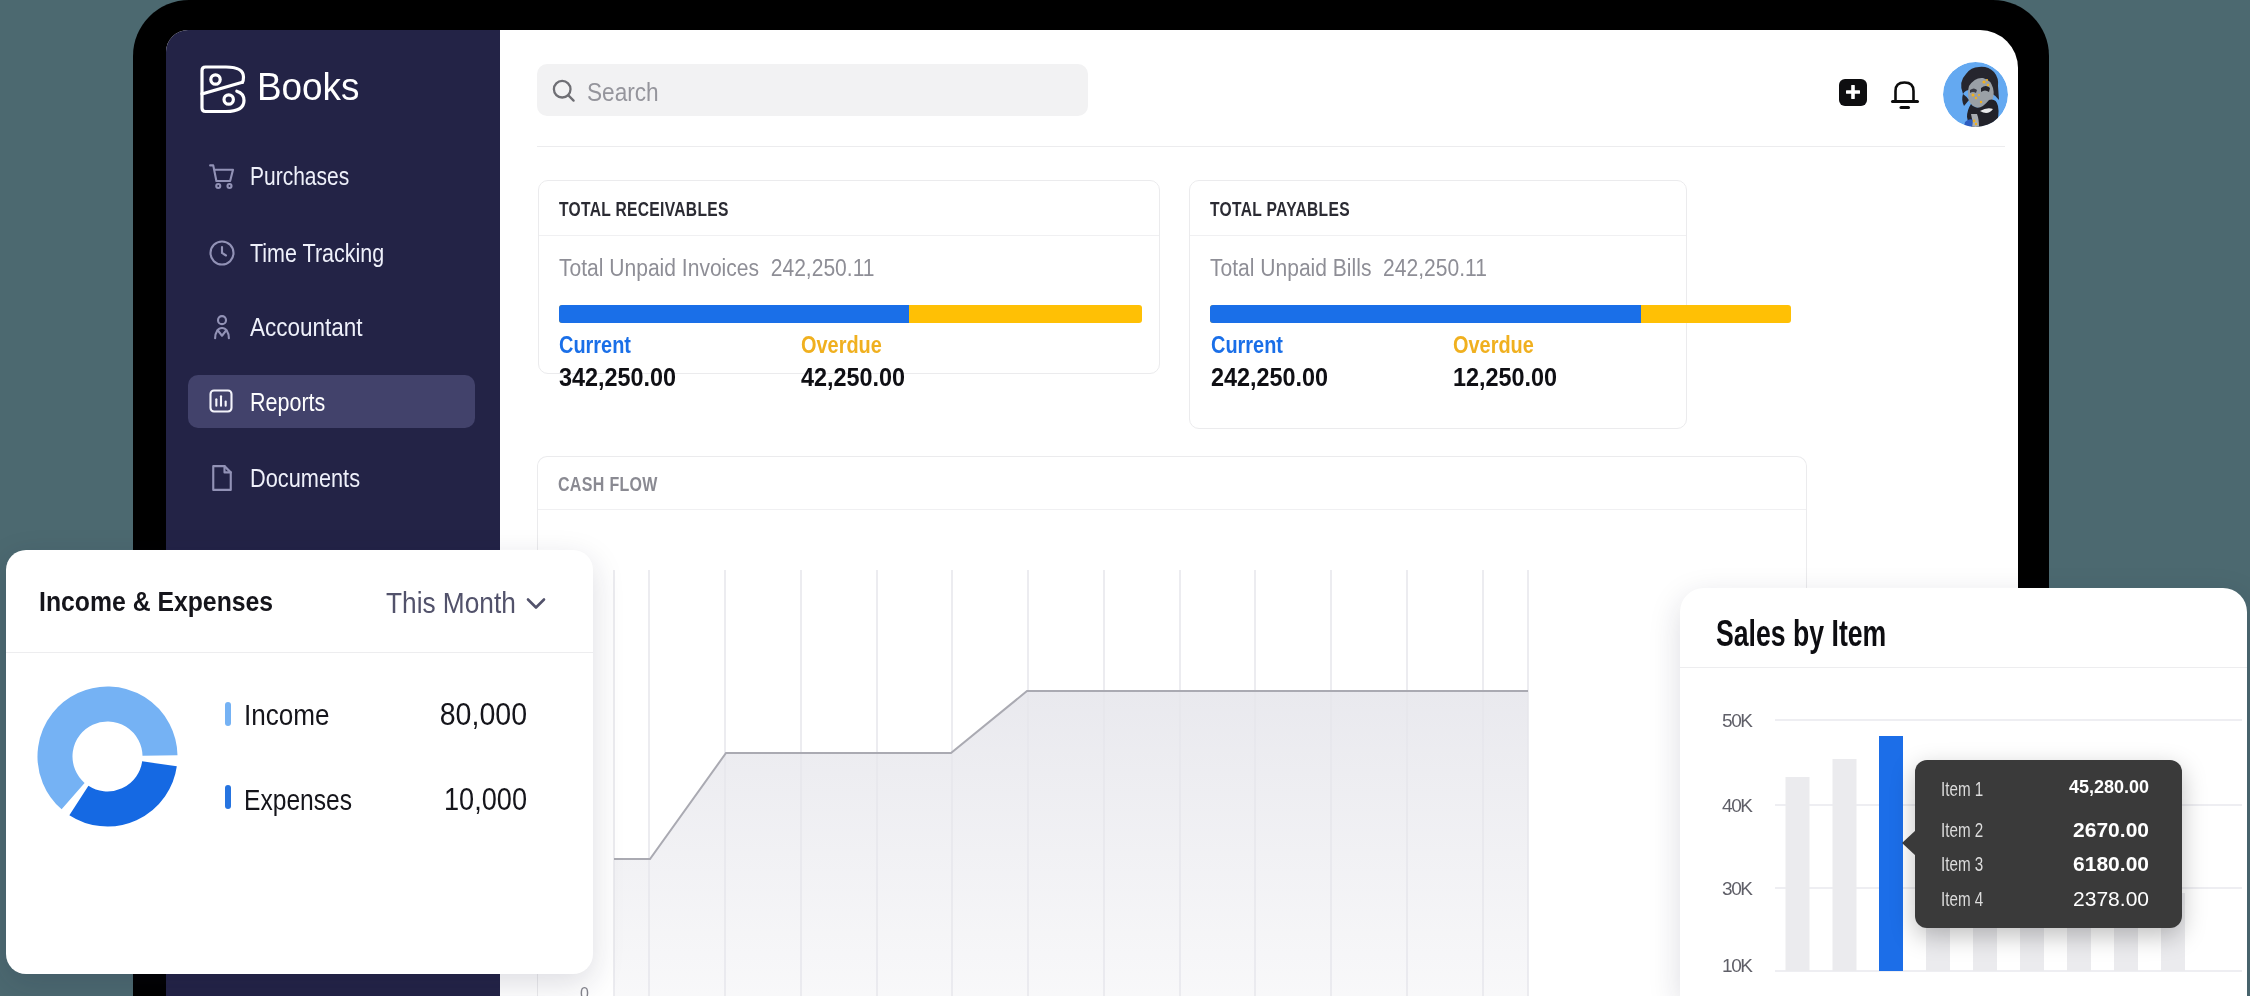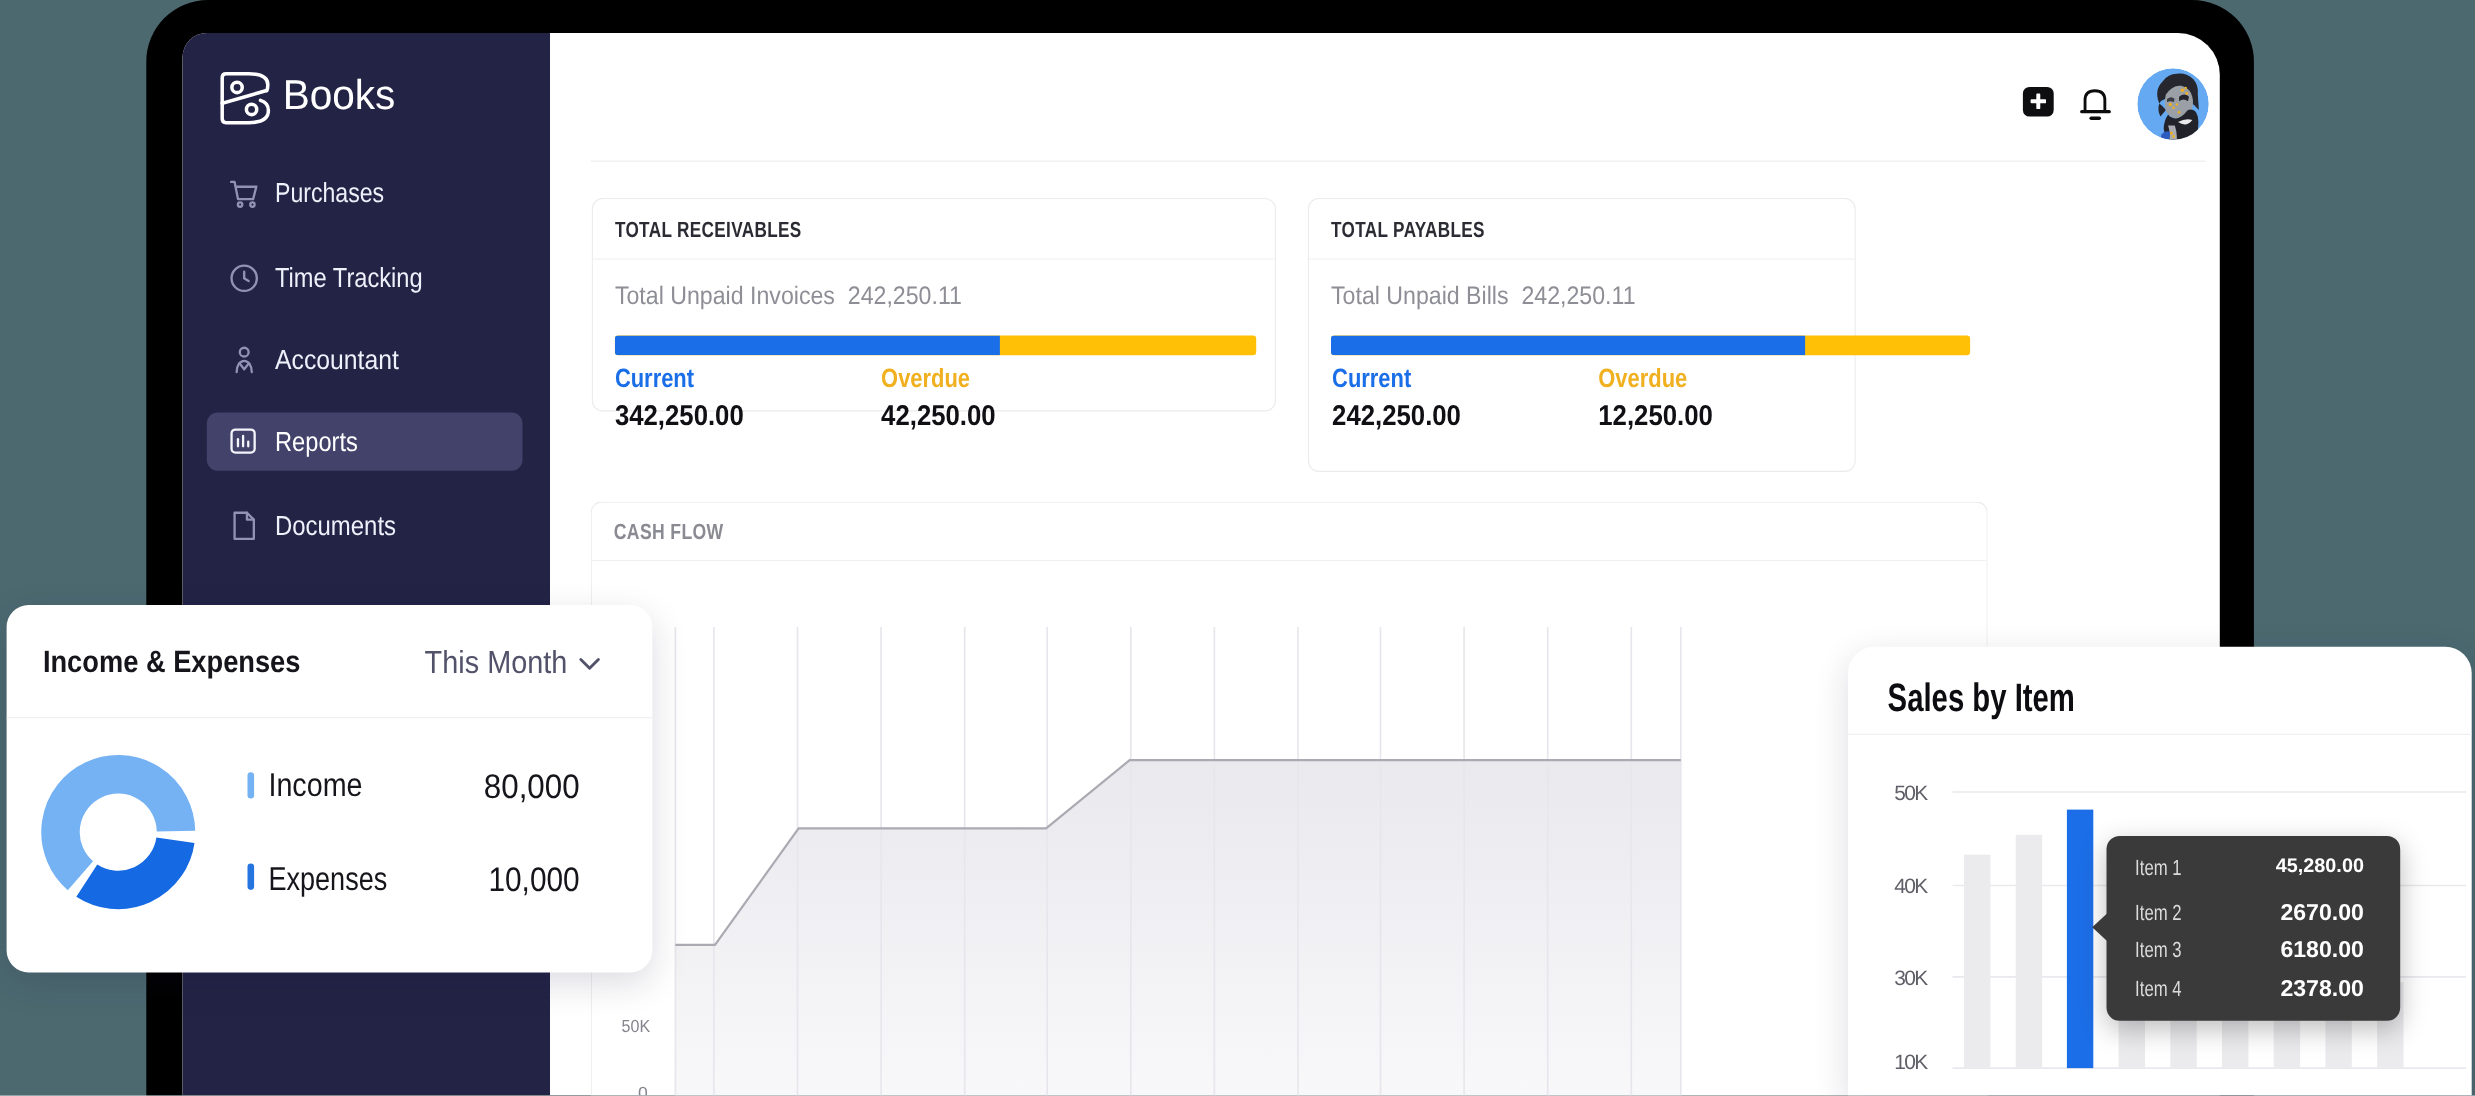--- a/index.html
+++ b/index.html
@@ -73,20 +73,27 @@
           <path d="M8 16v-5.5"></path>
           <path d="M12 16V8"></path>
           <path d="M16 16v-3.5"></path>
         </svg></div>
     <div class="abs nav-label sxl" style="left:84px; top:357px; height:30px; line-height:30px; color:#fff; transform:scaleX(.86);">Reports</div>
     <div class="abs nav-icon" style="top:433px;"><svg width="30" height="30" viewBox="0 0 24 24" fill="none" stroke="#9292b6" stroke-width="1.7" stroke-linecap="round" stroke-linejoin="round">
           <path d="M5 2.5h9l5 5V21.5H5z"></path>
           <path d="M14 2.5v5h5"></path>
         </svg></div>
     <div class="abs nav-label sxl" style="left:84px; top:433px; height:30px; line-height:30px; transform:scaleX(.87);">Documents</div>
+  </div>
+  <div class="abs" id="search">
+      <span>Search</span>
+    <svg class="abs" style="left:13px; top:13px;" width="28" height="28" viewBox="0 0 28 28" fill="none" stroke="#6f6f74" stroke-width="2.3" stroke-linecap="round">
+        <circle cx="12.2" cy="12.2" r="8.3"></circle>
+        <path d="M18.4 18.4l5.2 5.2"></path>
+      </svg>
   </div>
   <div class="abs" id="topdiv"></div>
   <div class="abs" style="left:1673px; top:48.5px; width:28px; height:27px; background:#0e0e10; border-radius:6px;">
     <svg class="abs" style="left:7px; top:6.5px;" width="14" height="14" viewBox="0 0 14 14" stroke="#fff" stroke-width="3.6" stroke-linecap="round">
         <path d="M7 1v12M1 7h12"></path>
       </svg>
   </div>
   <svg class="abs" style="left:1723px; top:47px;" width="32" height="34" viewBox="0 0 32 34" fill="none" stroke="#0c0c0c" stroke-width="2.6" stroke-linecap="round">
     <path d="M6.5 23.5 L6.5 14 Q6.5 5.5 15.5 5.5 Q24.5 5.5 24.5 14 L24.5 23.5"></path>
     <path d="M3.5 24.5h25" stroke-width="3"></path>
@@ -157,21 +164,21 @@
       <path d="M76 396 L112 396 L188 290 L413 290 L489 228 L990 228 L990 572 L76 572 Z" fill="url(#cfg)"></path>
       <g stroke="#e6e6ec" stroke-width="1.5">
         <path d="M76 107V572M111 107V572M187 107V572M263 107V572M339 107V572M414 107V572M490 107V572M566 107V572M642 107V572M717 107V572M793 107V572M869 107V572M945 107V572M990 107V572"></path>
       </g>
       <path d="M76 396 L112 396 L188 290 L413 290 L489 228 L990 228" fill="none" stroke="#aaaab2" stroke-width="2"></path>
       <text x="53" y="475" font-size="16" fill="#85858d" text-anchor="end" font-family="Liberation Sans" textLength="26" lengthAdjust="spacingAndGlyphs">50K</text>
       <text x="51" y="536" font-size="16" fill="#85858d" text-anchor="end" font-family="Liberation Sans">0</text>
     </svg>
   </div>
 </div>
-<div class="abs float" id="ie-card" style="left:6px; top:550px; width:587px; height:334px; border-radius:20px;padding-left:22px;">
+<div class="abs float" id="ie-card" style="left:6px; top:550px; width:587px; height:424px; border-radius:20px;padding-left:22px;">
   <div class="abs sxl" style="left:33px; top:36px; font-size:28px; font-weight:bold; color:#15151b; transform:scaleX(.885);">Income &amp; Expenses</div>
   <div class="abs sxl" style="left:380px; top:37px; font-size:29px; color:#52526b; transform:scaleX(.905);">This Month</div>
   <svg class="abs" style="left:518px; top:41px;" width="24" height="24" viewBox="0 0 24 24" fill="none" stroke="#52526b" stroke-width="2.6" stroke-linecap="round" stroke-linejoin="round">
       <path d="M4 8.5l8 8 8-8"></path>
     </svg>
   <div class="abs" style="left:0; top:102px; width:587px; height:1px; background:#ededef;"></div>
   <svg class="abs" style="left:0px; top:0px;" width="587" height="334" viewBox="0 0 587 334" fill="none">
     <path d="M153.49 213.81 A52.5 52.5 0 0 1 72.9 250.5" stroke="#1569e3" stroke-width="35"></path>
     <path d="M67.1 246.1 A52.5 52.5 0 1 1 153.99 205.58" stroke="#75b2f4" stroke-width="35"></path>
   </svg>
@@ -209,15 +216,15 @@
   </svg>
   <div class="abs" style="left:235px; top:132px; width:267px; height:168px; background:#3a3a3a; border-radius:12px; box-shadow:0 8px 24px rgba(0,0,0,.25);margin-top:40px;">
     <div class="abs" style="left:-13px; top:70px; width:0; height:0; border-top:13px solid transparent; border-bottom:13px solid transparent; border-right:14px solid #3a3a3a;"></div>
     <div class="abs" style="left:26px; top:18px; font-size:20px; color:#dcdcdc; transform:scaleX(.76); transform-origin:left center;">Item 1</div>
     <div class="abs" style="left:94px; top:17px; width:140px; text-align:right; font-size:18px; font-weight:bold; color:#fff;">45,280.00</div>
     <div class="abs" style="left:26px; top:59px; font-size:20px; color:#dcdcdc; transform:scaleX(.76); transform-origin:left center;">Item 2</div>
     <div class="abs" style="left:94px; top:58px; width:140px; text-align:right; font-size:21px; font-weight:bold; color:#fff;">2670.00</div>
     <div class="abs" style="left:26px; top:93px; font-size:20px; color:#dcdcdc; transform:scaleX(.76); transform-origin:left center;">Item 3</div>
     <div class="abs" style="left:94px; top:92px; width:140px; text-align:right; font-size:21px; font-weight:bold; color:#fff;">6180.00</div>
     <div class="abs" style="left:26px; top:128px; font-size:20px; color:#dcdcdc; transform:scaleX(.76); transform-origin:left center;">Item 4</div>
-    <div class="abs" style="left:94px; top:127px; width:140px; text-align:right; font-size:21px; font-weight:bold; color:#fff;">2378.00</div>
+    <div class="abs" style="left:94px; top:127px; width:140px; text-align:right; font-size:21px; font-weight:normal; color:#fff;">2378.00</div>
   </div>
 </div>
 
 </body></html>

